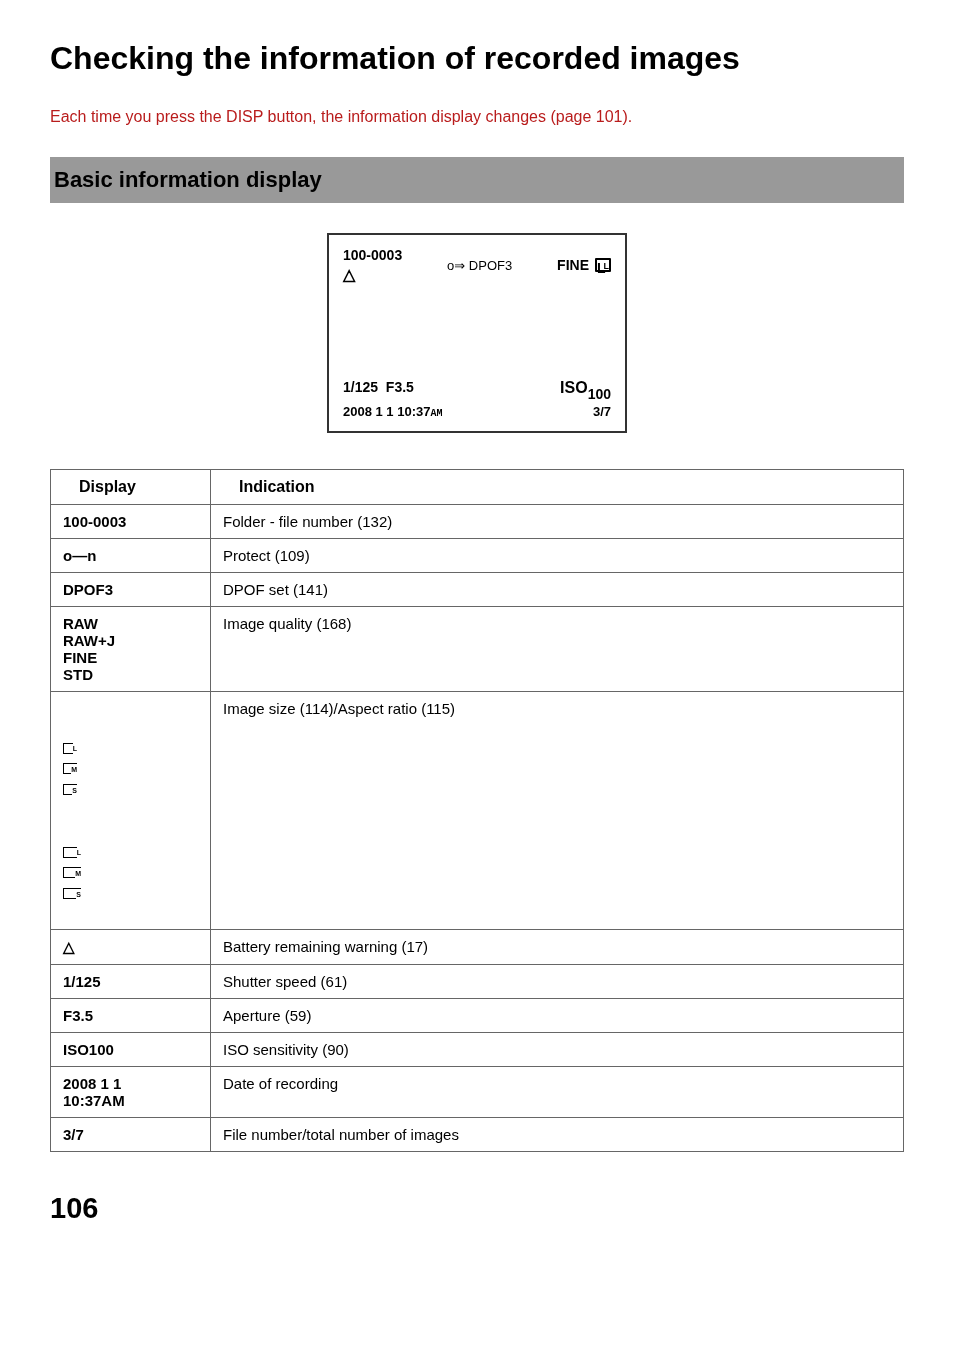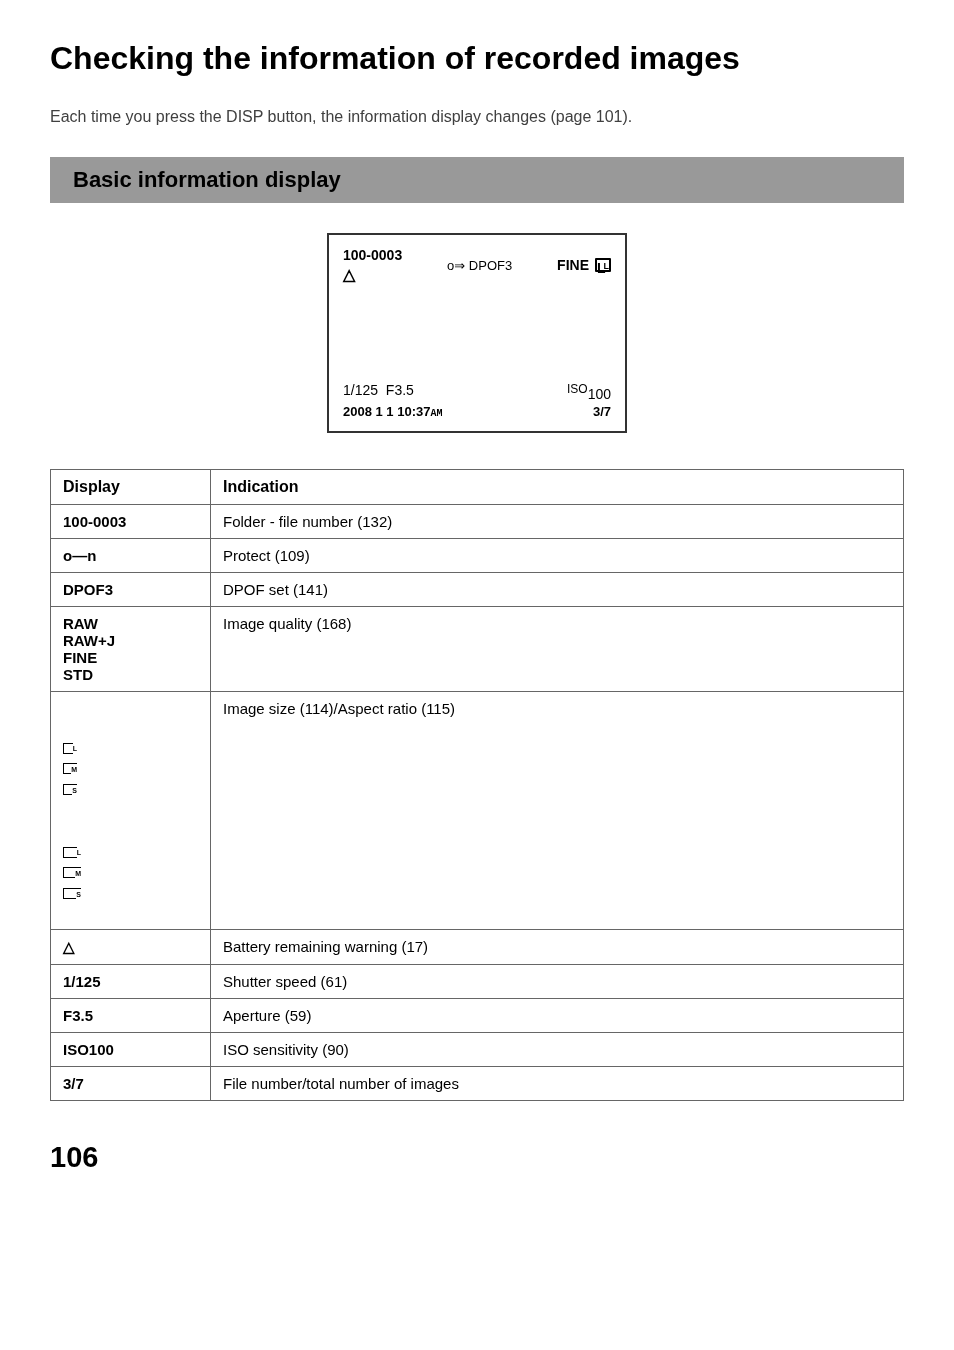--- a/index.html
+++ b/index.html
@@ -18,26 +18,26 @@
       font-weight: 900;
       line-height: 1.15;
       margin-bottom: 28px;
       font-family: Arial Black, Arial, sans-serif;
     }
 
     .intro-text {
       font-size: 16px;
       line-height: 1.5;
       margin-bottom: 28px;
-      color: #404040;
+      color: #b91c1c;
     }
 
     .section-header {
       background: #999999;
-      padding: 10px 23px;
+      padding: 10px 4px;
       font-size: 22px;
       font-weight: bold;
       margin-bottom: 30px;
       color: #000;
     }
 
     .camera-display-wrapper {
       display: flex;
       justify-content: center;
       margin-bottom: 36px;
@@ -111,41 +111,41 @@
       position: absolute;
       bottom: 12px;
       left: 14px;
       right: 14px;
     }
 
     .cam-bottom-top {
       display: flex;
       justify-content: space-between;
       font-size: 14px;
-      font-weight: normal;
+      font-weight: bold;
     }
 
     .cam-bottom-bottom {
       display: flex;
       justify-content: space-between;
       font-size: 13px;
       font-weight: bold;
       margin-top: 2px;
     }
 
     
     .info-table {
       width: 100%;
       border-collapse: collapse;
       margin-bottom: 40px;
     }
 
     .info-table th {
       border: 1px solid #666;
-      padding: 8px 12px;
+      padding: 8px 28px;
       text-align: left;
       font-size: 16px;
       font-weight: bold;
       background: #fff;
     }
 
     .info-table td {
       border: 1px solid #666;
       padding: 8px 12px;
       font-size: 15px;
@@ -214,21 +214,21 @@
       <span class="cam-top-center">o⇒ DPOF3</span>
       <div class="cam-top-right-group">
         <span>FINE</span>
         <span class="cam-size-icon"><span class="corner-mark">L</span></span>
       </div>
     </div>
 
     <div class="cam-bottom-row">
       <div class="cam-bottom-top">
         <span><span>1/125</span>&nbsp;&nbsp;<span>F3.5</span></span>
-        <span><span style="font-size:12px;vertical-align:super;margin-top:20px;">ISO</span><span>100</span></span>
+        <span><span style="font-size:16px;vertical-align:super;margin-top:20px;">ISO</span><span>100</span></span>
       </div>
       <div class="cam-bottom-bottom">
         <span><span>2008  1  1 10:37</span><span class="am-text">AM</span></span>
         <span>3/7</span>
       </div>
     </div>
   </div>
 </div>
 
 <table class="info-table">
@@ -282,19 +282,24 @@
     </tr>
     <tr>
       <td><strong>F3.5</strong></td>
       <td>Aperture (59)</td>
     </tr>
     <tr>
       <td><strong>ISO100</strong></td>
       <td>ISO sensitivity (90)</td>
     </tr>
     <tr>
+      <td style="white-space:pre-line;"><strong>2008  1  1
+10:37AM</strong></td>
+      <td>Date of recording</td>
+    </tr>
+    <tr>
       <td><strong>3/7</strong></td>
       <td>File number/total number of images</td>
     </tr>
   </tbody>
 </table>
 
 <div class="page-number">106</div>
 
 </body></html>

